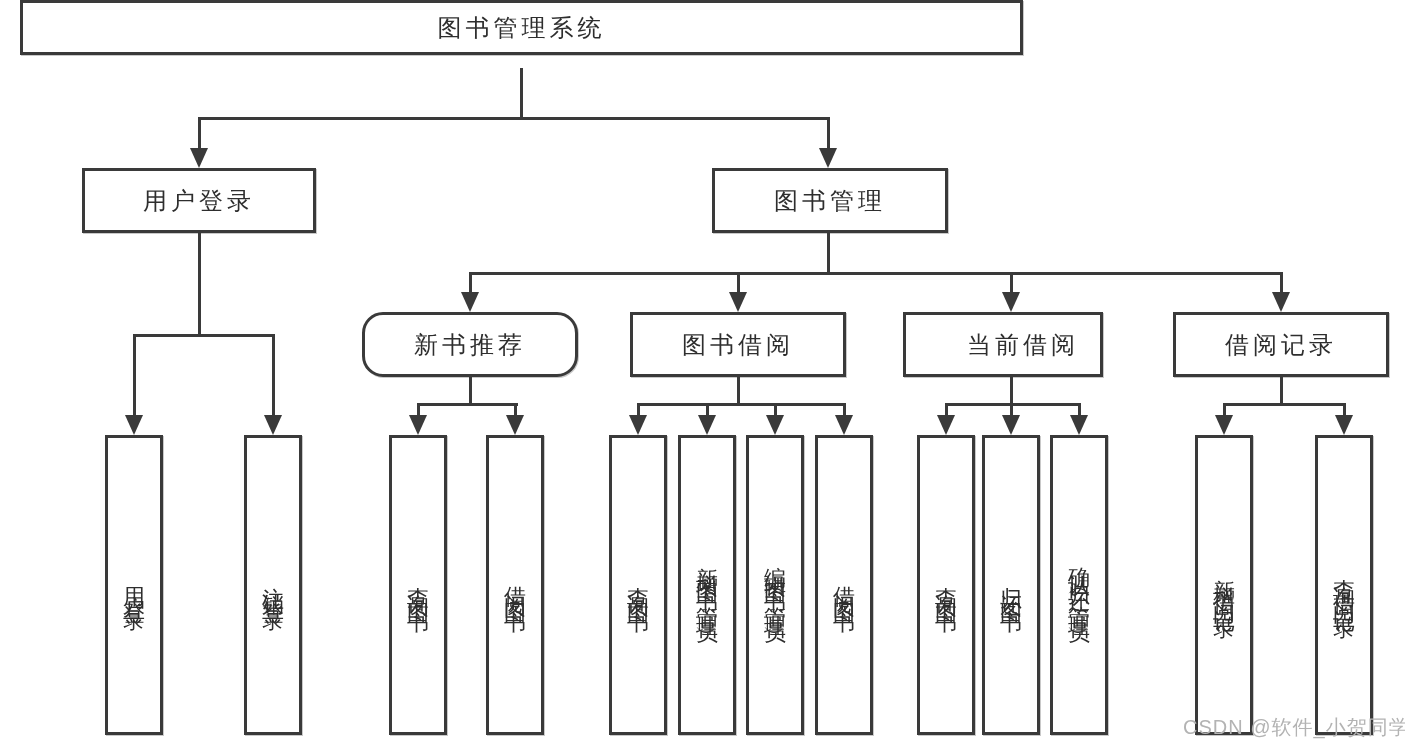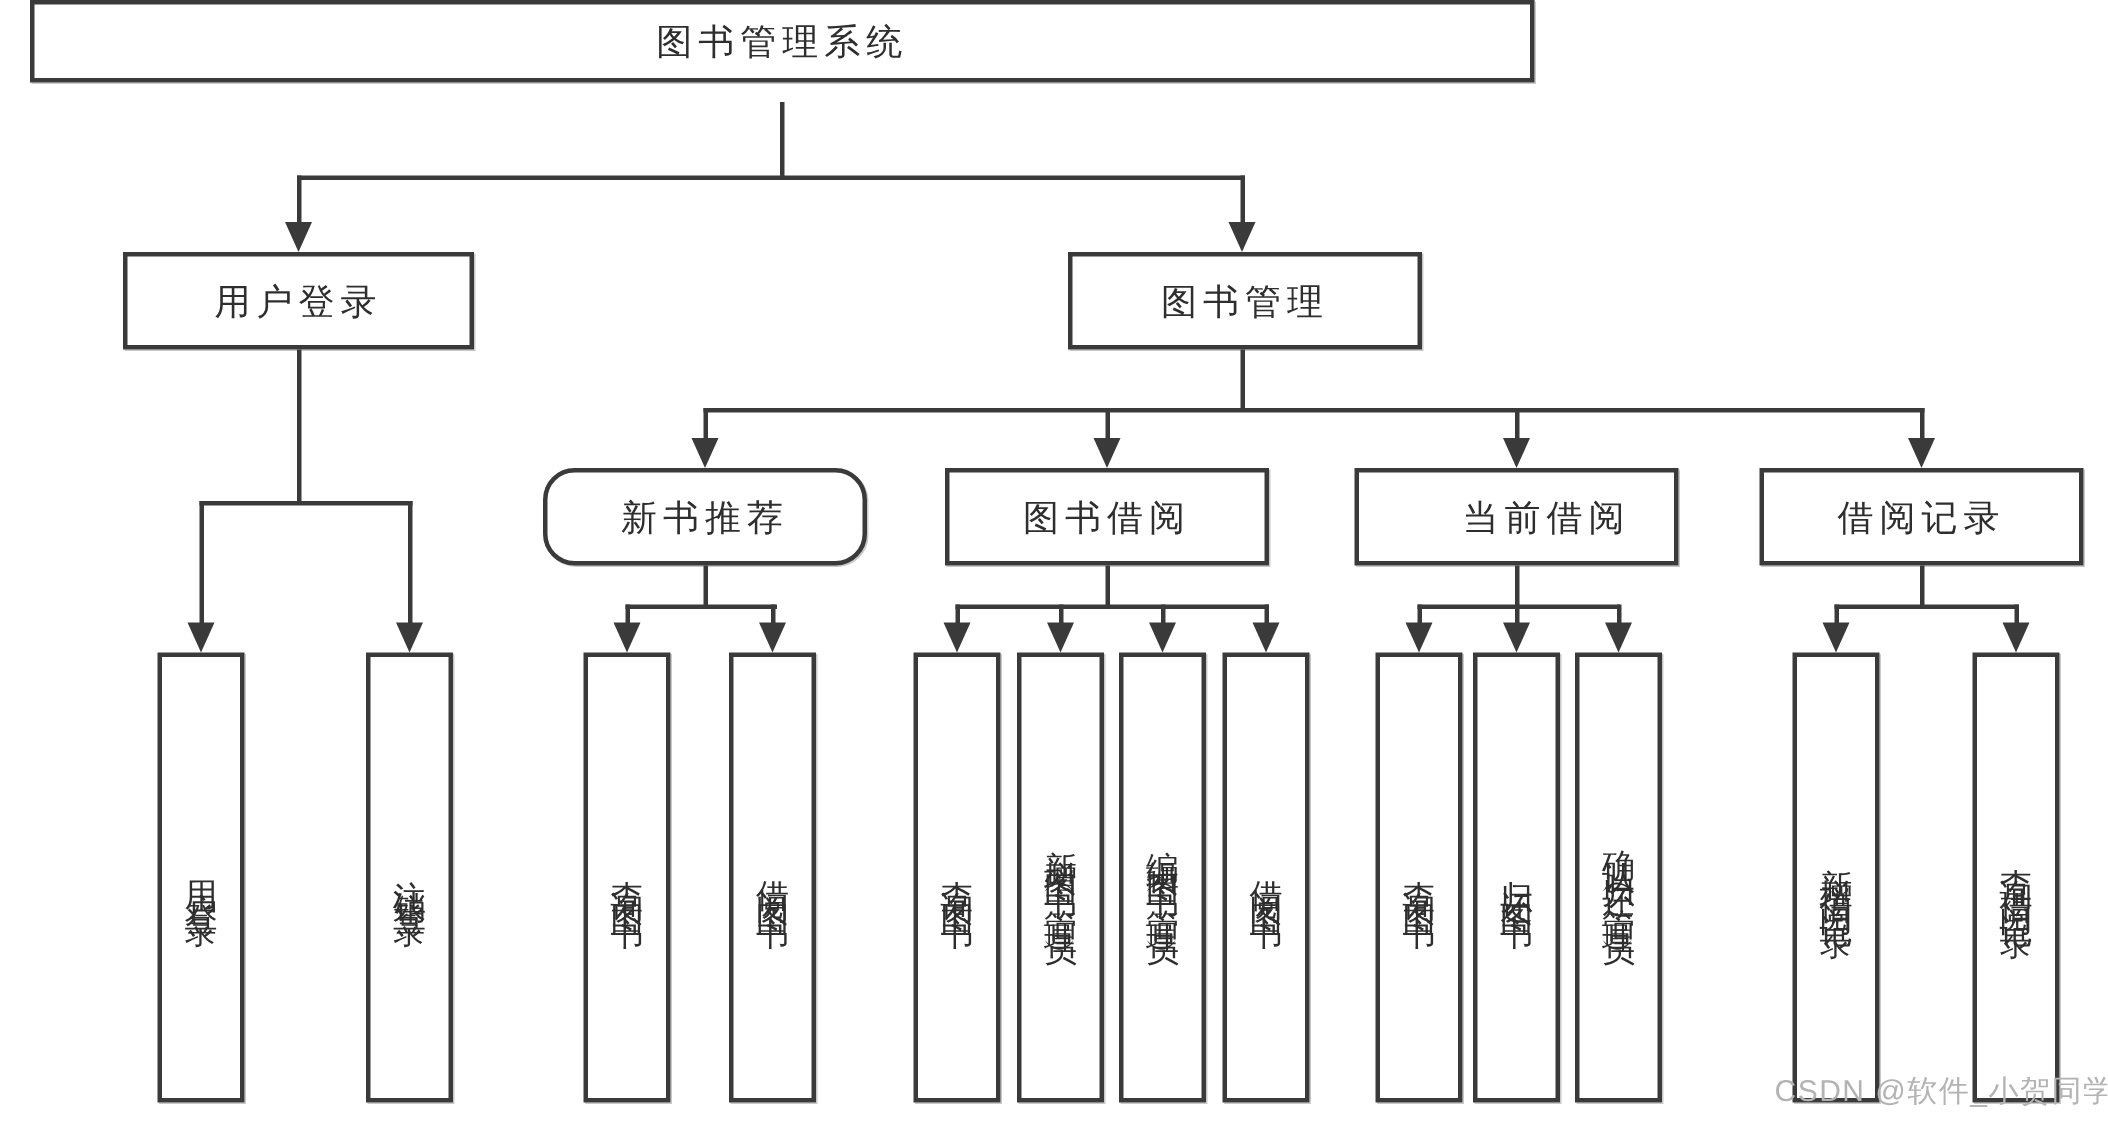--- a/index.html
+++ b/index.html
@@ -83,21 +83,21 @@
   </div>
 
   <div class="node" style="left:362px; top:312px; width:216px; height:65px;border-radius:21px;">
     <span>新书推荐</span>
   </div>
 
   <div class="node" style="left:630px; top:312px; width:216px; height:65px;">
     <span>图书借阅</span>
   </div>
 
-  <div class="node" style="left:903px; top:312px; width:216px; height:65px;padding-left:40px;">
+  <div class="node" style="left:903px; top:312px; width:200px; height:65px;padding-left:40px;">
     <span>当前借阅</span>
   </div>
 
   <div class="node" style="left:1173px; top:312px; width:216px; height:65px;">
     <span>借阅记录</span>
   </div>
 
   <div class="leaf" style="left:105px;">
     <span>用户登录</span>
   </div>

